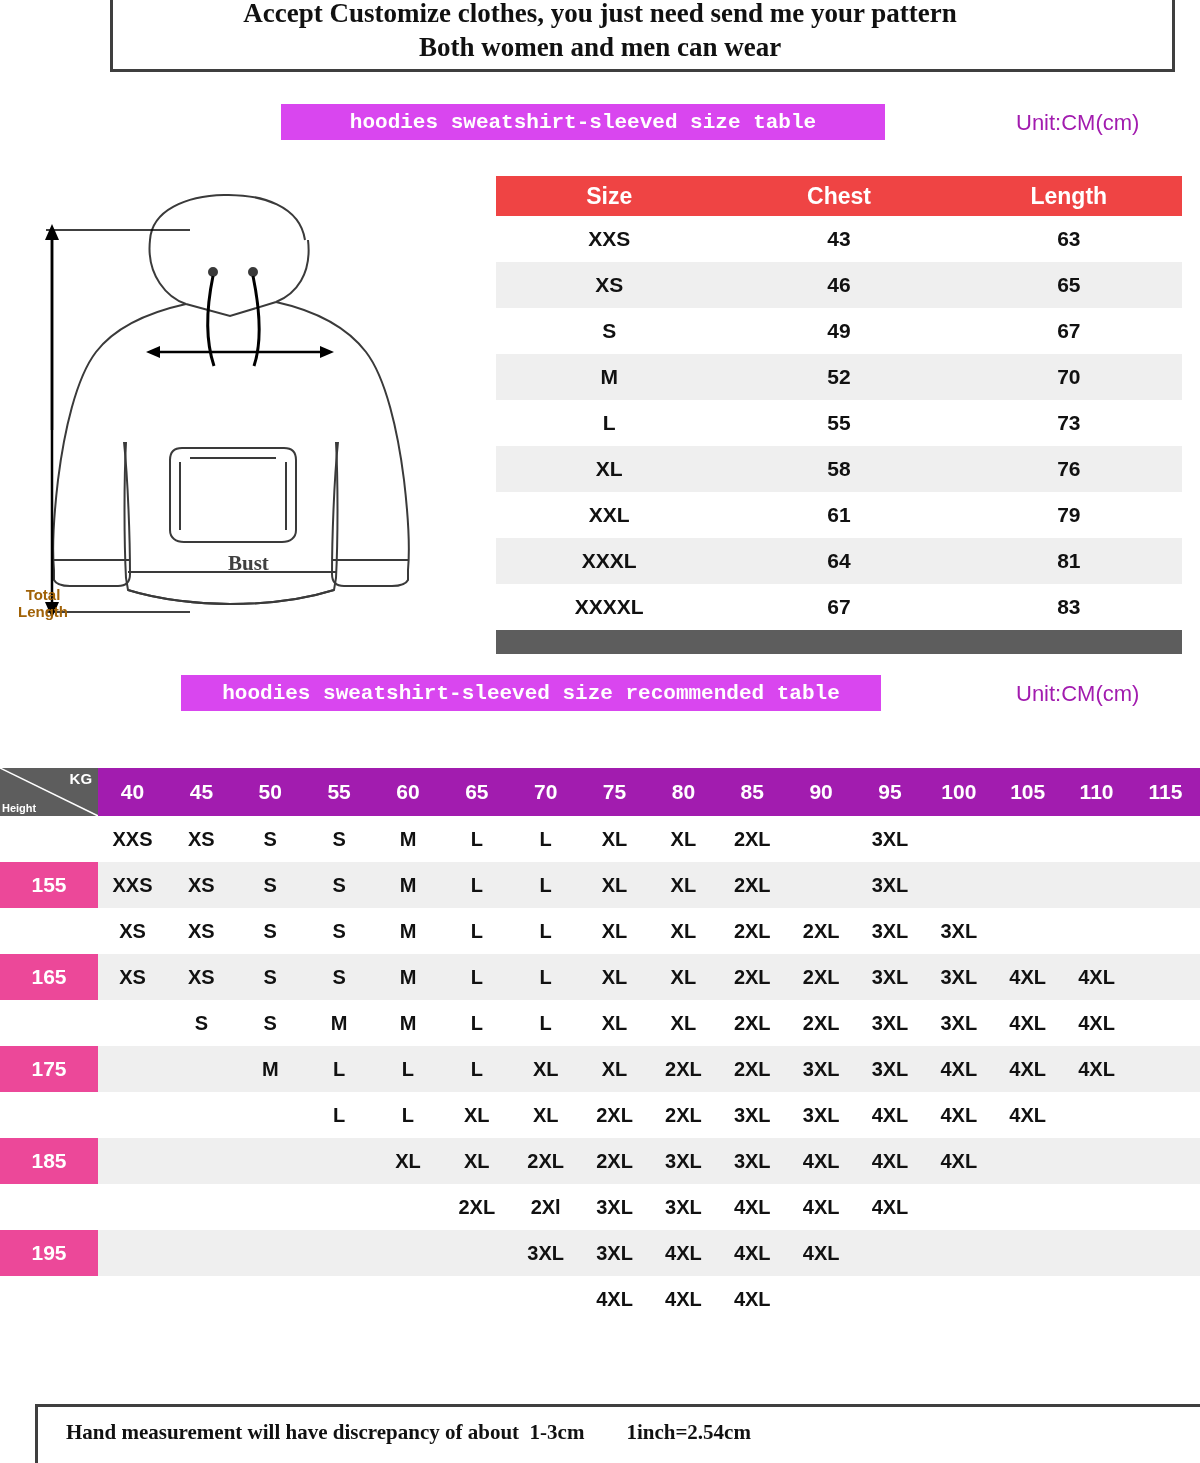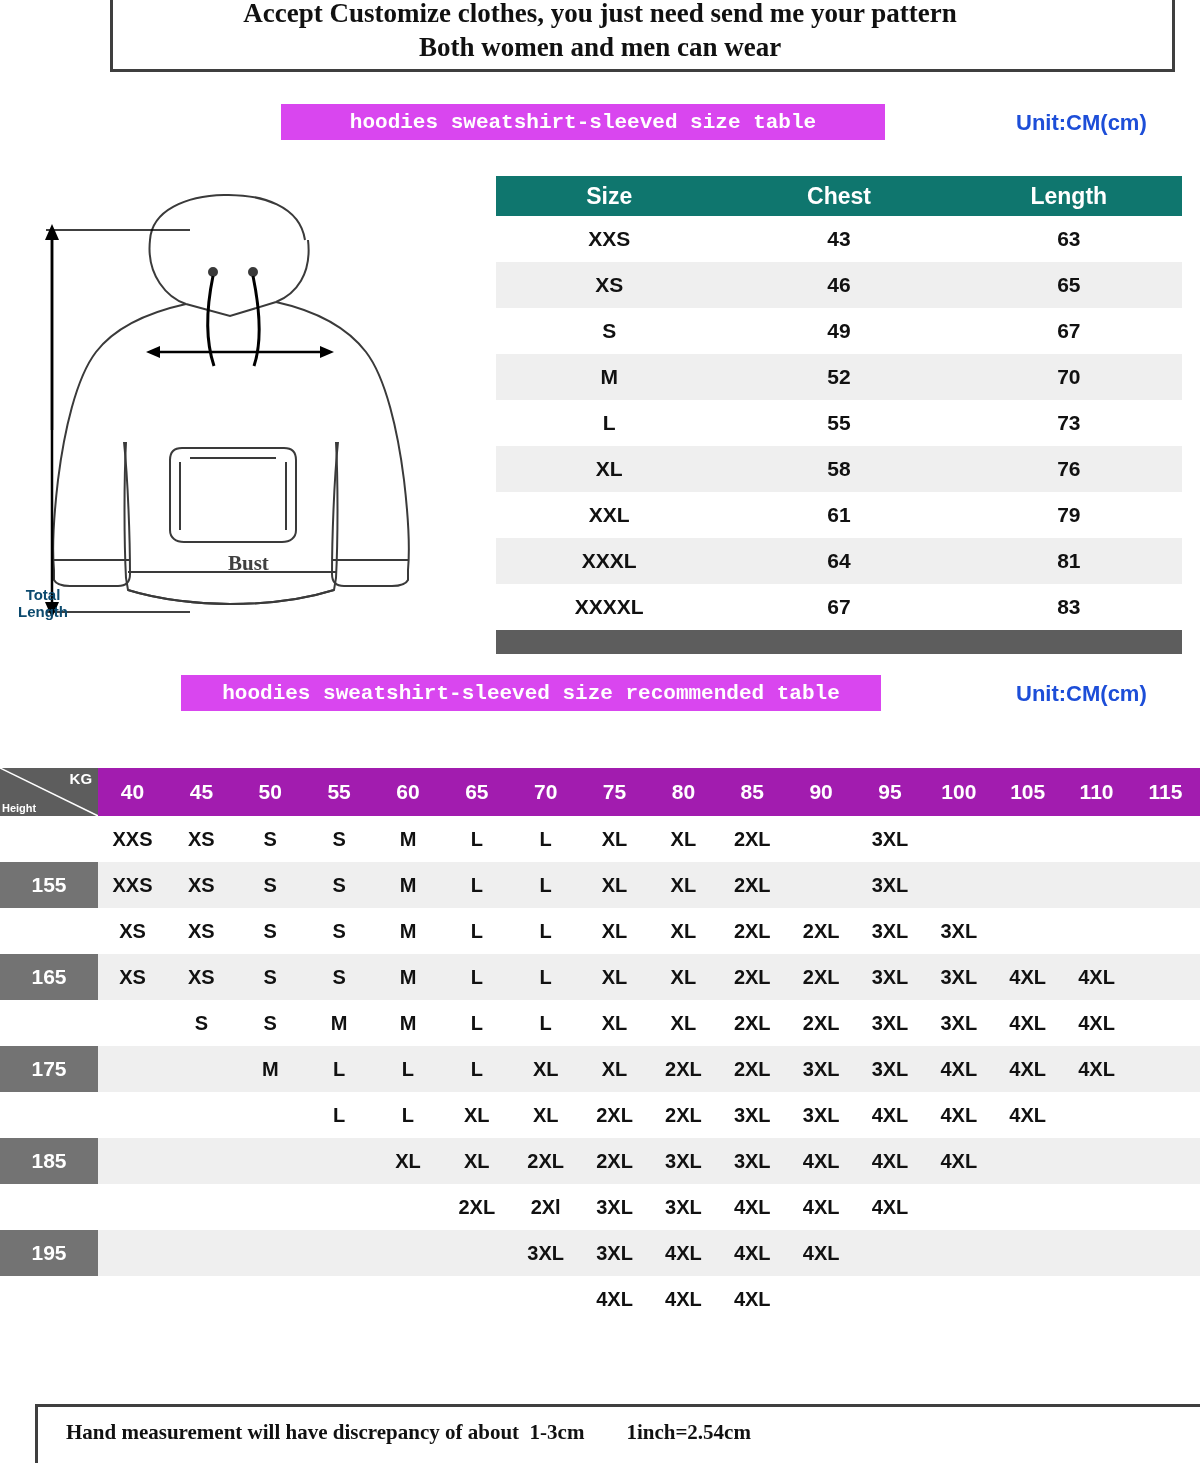--- a/index.html
+++ b/index.html
@@ -28,33 +28,33 @@
   .title-bar{
     position:absolute;
     background:#d946ef;
     color:#ffffff;
     font-weight:bold;
     display:flex; align-items:center; justify-content:center;font-family:Liberation Mono, monospace;
   }
   #t1-title{ left:281px; top:104px; width:604px; height:36px; font-size:21px;}
   #t2-title{ left:181px; top:675px; width:700px; height:36px; font-size:21px;}
   .unit-label{
-    position:absolute; font-size:22px; font-weight:bold; color:#1d4ed8;
+    position:absolute; font-size:22px; font-weight:normal; color:#a21caf;
   }
   #unit1{ left:1016px; top:110px; }
   #unit2{ left:1016px; top:681px; }
 
   
   .size-table{
     position:absolute; left:496px; top:176px; width:686px;
     border-collapse:collapse;
     font-size:21px;
   }
   .size-table th{
-    background:#0f766e; color:#fff; font-weight:bold; height:38px;
+    background:#ef4444; color:#fff; font-weight:bold; height:38px;
     font-size:23px;
   }
   .size-table td{
     height:44px; text-align:center; font-weight:bold; color:#111;
   }
   .size-table tr.odd td{ background:#ffffff; }
   .size-table tr.even td{ background:#efefef; }
   .size-table tr.foot td{ background:#5d5d5d; height:22px; }
   .col-size{width:33%;}
   .col-chest{width:34%;}
@@ -64,21 +64,21 @@
   .hoodie-area{
     position:absolute; left:0px; top:180px; width:480px; height:470px;
   }
   .lbl-bust{
     position:absolute; left:228px; top:371px;
     color:#404040; font-weight:bold; font-size:21px;
     font-family:"Liberation Serif", serif;
   }
   .lbl-total{
     position:absolute; left:8px; top:406px; width:70px;
-    color:#0c4a6e; font-weight:bold; font-size:15px; line-height:17px;
+    color:#a16207; font-weight:bold; font-size:15px; line-height:17px;
     text-align:center;
   }
 
   
   .rec-table{
     position:absolute; left:0px; top:768px; width:1200px;
     border-collapse:collapse;
     table-layout:fixed;
     font-size:20px;
     padding-left:16px;
@@ -97,21 +97,21 @@
   .corner-inner .kg{position:absolute; right:6px; top:2px; font-size:15px;}
   .corner-inner .ht{position:absolute; left:2px; bottom:2px; font-size:11px;}
   .corner-inner .slash{
     position:absolute; left:0; top:0; width:100%; height:100%;
   }
   .rec-table tbody tr.odd td{ background:#ffffff; }
   .rec-table tbody tr.even td{ background:#efefef; }
   .rec-table tbody td.hcell{
     background:#5d5d5d; color:#ffffff; font-size:21px;
   }
-  .rec-table tbody tr.even td.hcell{ background:#737373; }
+  .rec-table tbody tr.even td.hcell{ background:#ec4899; }
 
   
   .footer-wrap{
     position:absolute; left:35px; top:1404px; width:1165px; height:59px;
     border:3px solid #3f3f3f; border-right:none; border-bottom:none;
     box-sizing:border-box;
   }
   .footer-text{
     position:absolute; left:66px; top:1420px;
     font-family:"Liberation Serif", serif;

